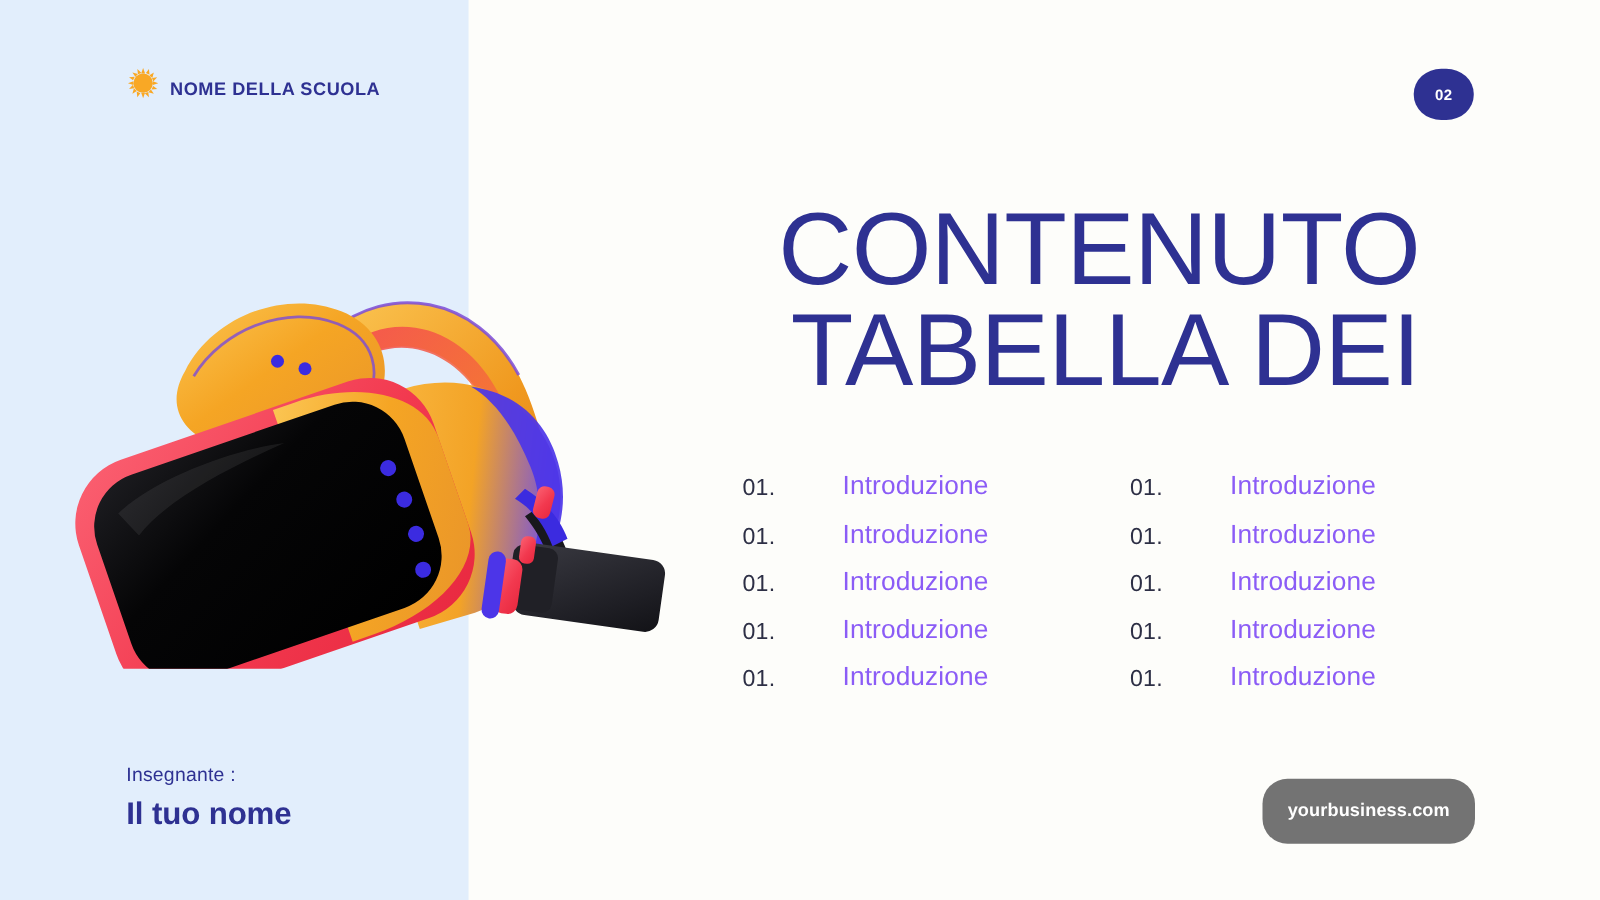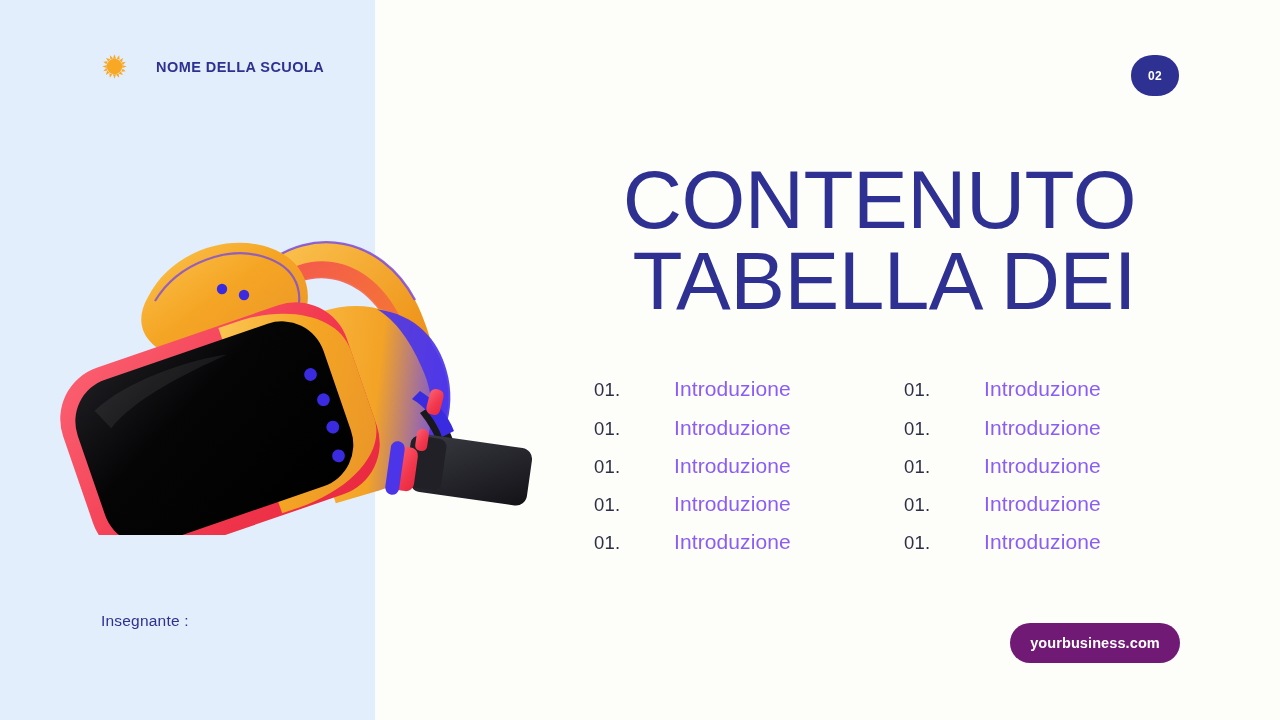--- a/index.html
+++ b/index.html
@@ -38,22 +38,22 @@
     height: 720px;
     background: #fdfdfa;
   }
 
   
   .logo {
     position: absolute;
     left: 101px;
     top: 53px;
     display: flex;
-    align-items: center;
-    gap: 28px;
+    align-items: flex-end;
+    gap: 8px;
   }
   .sun-icon {
     width: 27px;
     height: 27px;
     display: block;
   }
   .logo-text {
     font-size: 14.5px;
     font-weight: bold;
     letter-spacing: 0.45px;
@@ -141,23 +141,23 @@
     color: #2e3192;
     letter-spacing: -0.1px;
   }
 
   
   .website-pill {
     position: absolute;
     left: 1010px;
     top: 623px;
     width: 170px;
-    height: 40px;
+    height: 52px;
     border-radius: 20px;
-    background: #701a75;
+    background: #737373;
     color: #ffffff;
     font-size: 14.5px;
     font-weight: bold;
     display: flex;
     align-items: center;
     justify-content: center;
     letter-spacing: 0.1px;
   }
 
   
@@ -360,19 +360,20 @@
       </div>
       <div class="toc-row">
         <span class="toc-num">01.</span>
         <span class="toc-label">Introduzione</span>
       </div>
     </div>
   </div>
 
   <div class="teacher">
     <div class="teacher-label">Insegnante :</div>
+    <div class="teacher-name">Il tuo nome</div>
   </div>
 
   <div class="website-pill">
     <span>yourbusiness.com</span>
   </div>
 
 </div>
 
 </body></html>

